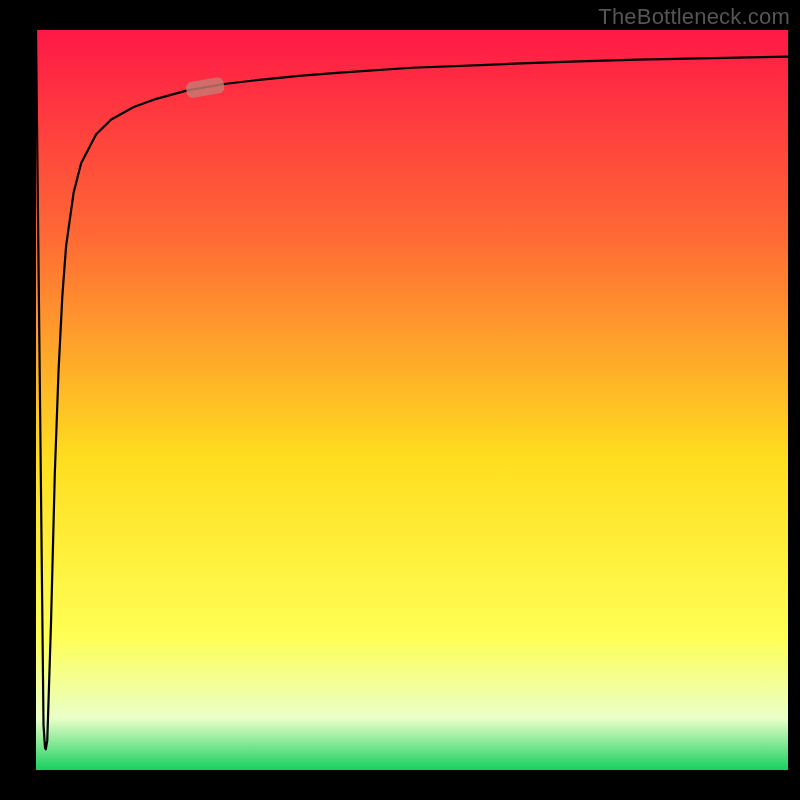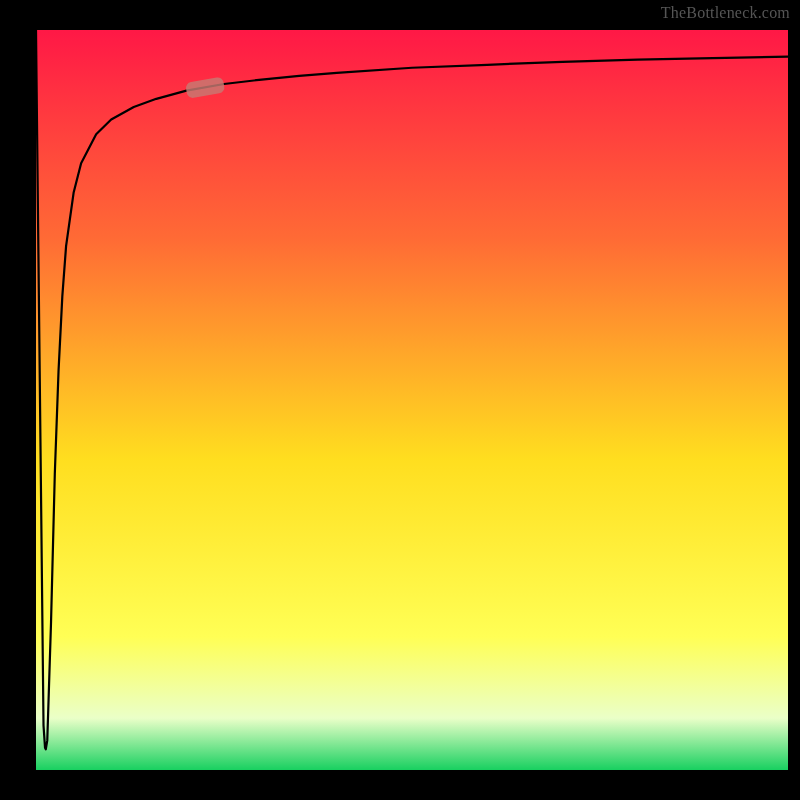--- a/index.html
+++ b/index.html
@@ -18,22 +18,22 @@
   }
   svg {
     position: absolute;
     top: 0;
     left: 0;
   }
   .watermark {
     position: absolute;
     top: 4px;
     right: 10px;
-    font-family: Liberation Serif, serif;
-    font-size: 16px;
+    font-family: Liberation Sans, sans-serif;
+    font-size: 22px;
     color: #555;
     letter-spacing: 0.2px;
   }
 </style>
 </head>
 <body>
 
 <div class="stage">
 
   <svg width="800" height="800" viewBox="0 0 800 800">

